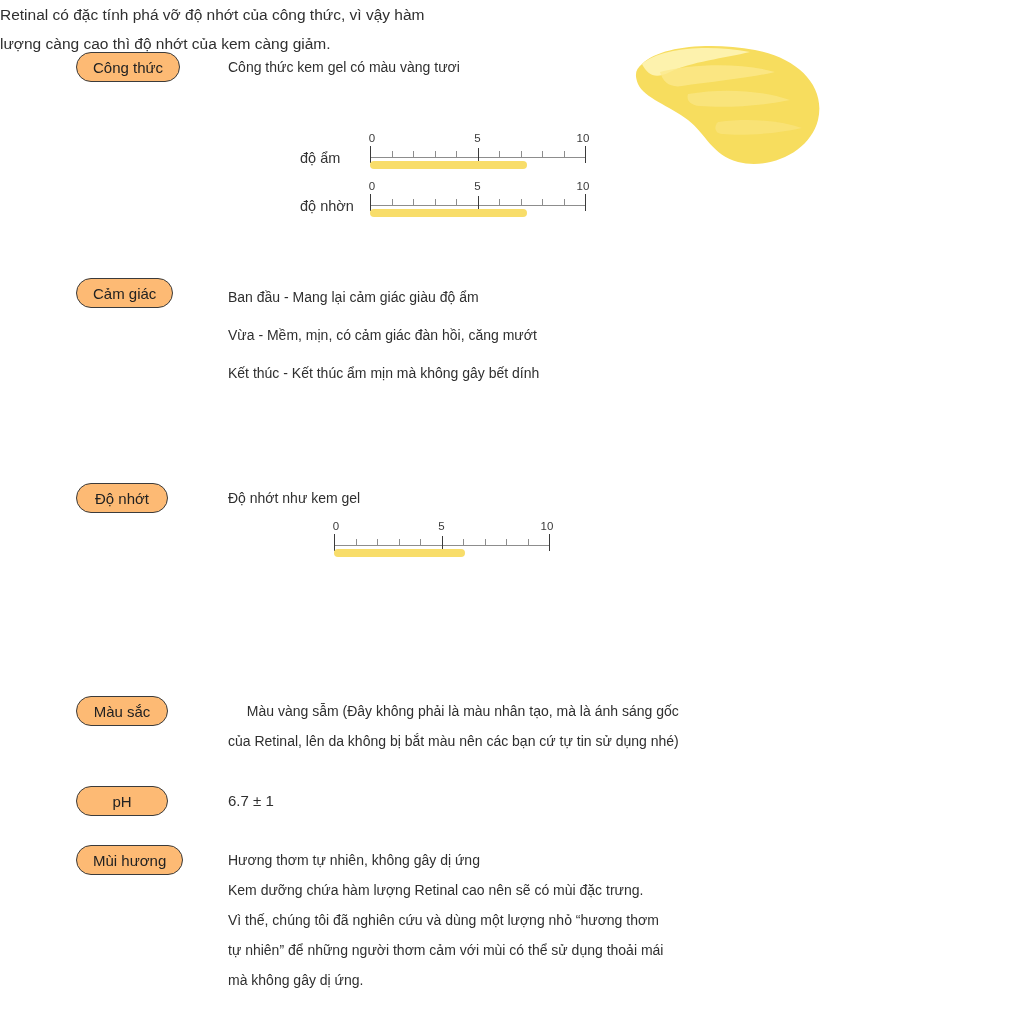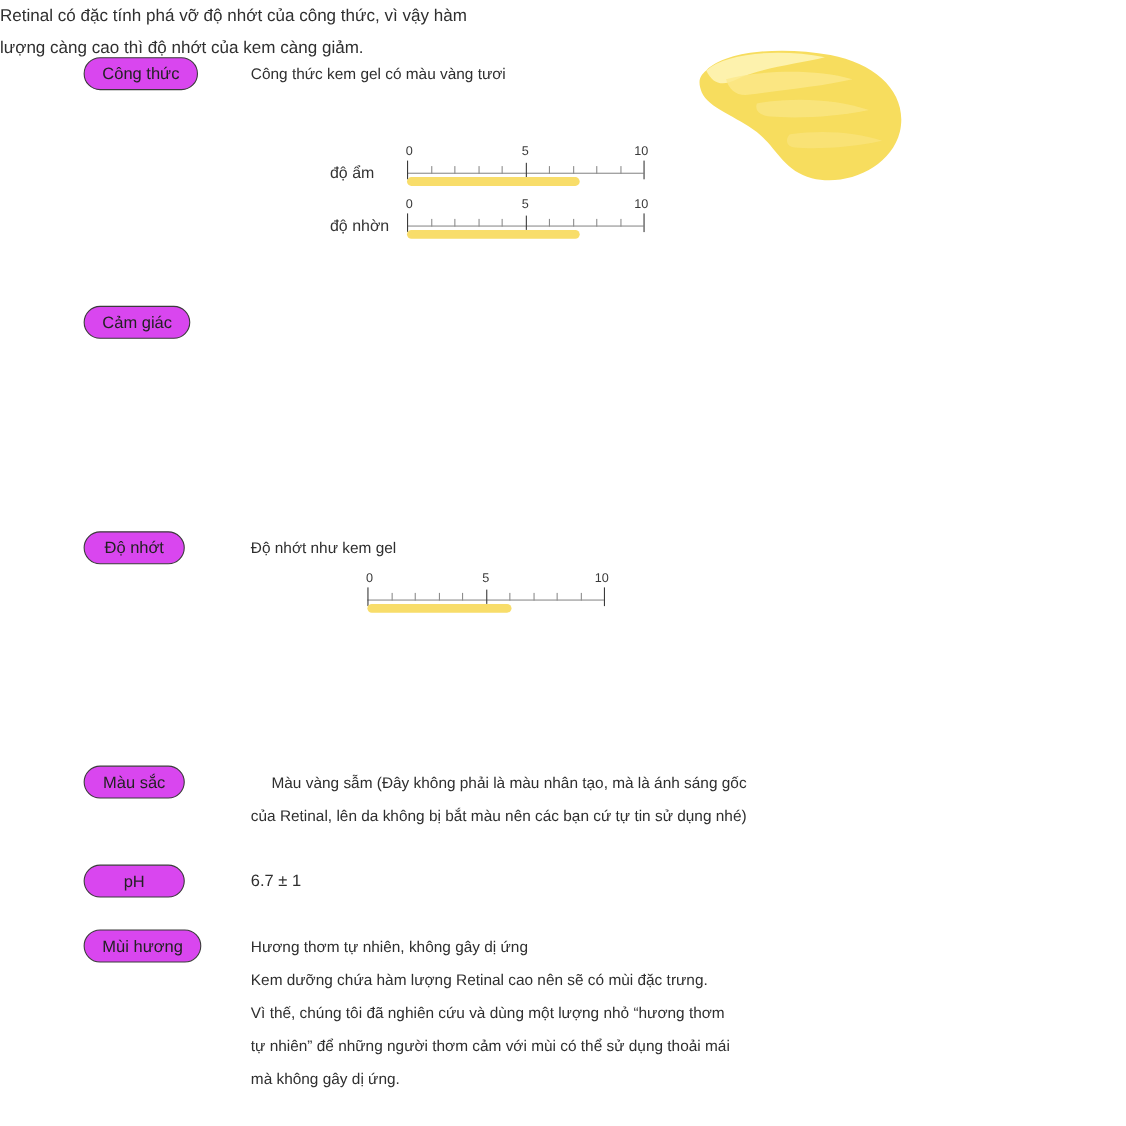--- a/index.html
+++ b/index.html
@@ -33,21 +33,21 @@
     border: 1px solid #3b3b3b;
     border-radius: 20px;
     height: 30px;
     min-width: 92px;
     padding: 0 16px;
     display: flex;
     align-items: center;
     justify-content: center;
     font-size: 15px;
     color: #222;
-    background: #d946ef;
+    background: #fdba74;
     box-sizing: border-box;
     white-space: nowrap;
   }
 
   .pill-wrap {
     width: 130px;
     flex: 0 0 130px;
     display: flex;
     justify-content: flex-start;
   }
@@ -226,20 +226,25 @@
       <path d="M12,22 C30,6 78,2 120,10 C95,16 60,20 40,30 C26,37 18,34 12,22 Z" fill="#fdf2ad"></path>
       <path d="M30,30 C60,22 110,20 145,30 C120,36 80,40 52,44 C40,46 33,40 30,30 Z" fill="#fbe88b" opacity="0.8"></path>
       <path d="M58,52 C92,46 130,48 160,58 C132,64 96,66 70,64 C60,63 56,58 58,52 Z" fill="#fbe88b" opacity="0.65"></path>
       <path d="M88,80 C118,76 148,78 172,86 C146,92 112,94 92,92 C84,91 84,84 88,80 Z" fill="#fbe88b" opacity="0.5"></path>
     </svg>
   </div>
 
   <div class="row" id="sec-feel">
     <div class="pill-wrap">
       <div class="pill">Cảm giác</div>
+    </div>
+    <div class="body-col">
+      <div class="line" style="line-height:38px;">Ban đầu - Mang lại cảm giác giàu độ ẩm</div>
+      <div class="line" style="line-height:38px;">Vừa - Mềm, mịn, có cảm giác đàn hồi, căng mướt</div>
+      <div class="line" style="line-height:38px;">Kết thúc - Kết thúc ẩm mịn mà không gây bết dính</div>
     </div>
   </div>
 
   <div class="row" id="sec-viscosity">
     <div class="pill-wrap">
       <div class="pill">Độ nhớt</div>
     </div>
     <div class="body-col">
       <div class="line">Độ nhớt như kem gel</div>
     </div>

